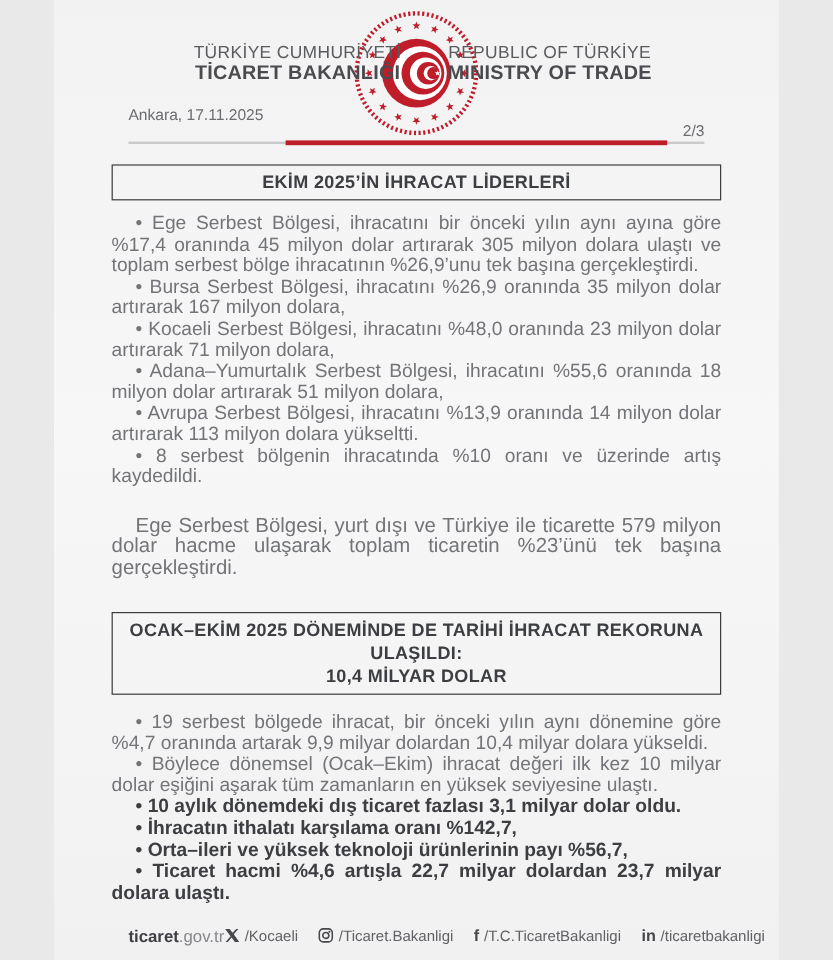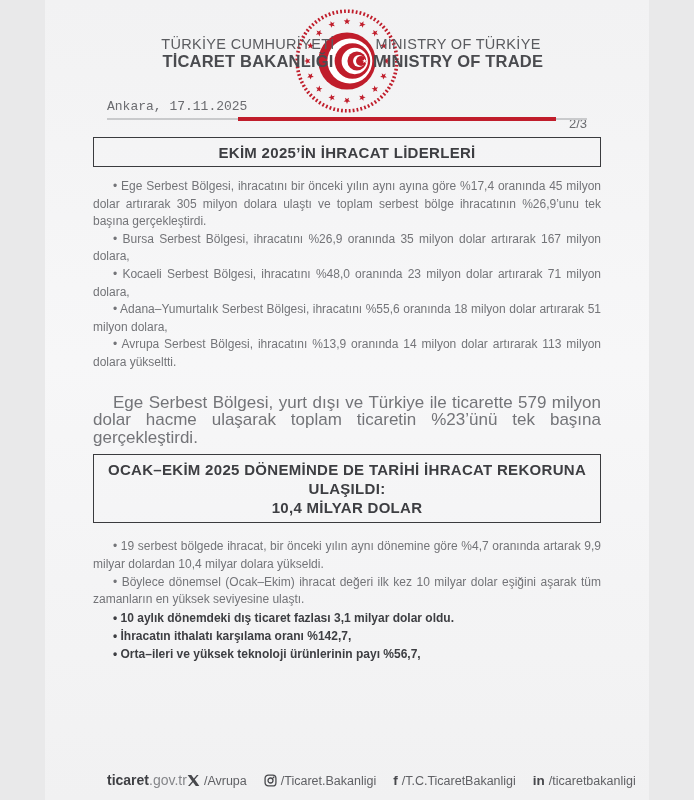--- a/index.html
+++ b/index.html
@@ -11,47 +11,47 @@
     background:linear-gradient(180deg,#f2f2f3 0%, #f7f7f8 45%, #f1f1f2 100%);
   }
   
   .header { position:relative; height:124px; }
   .logo { position:absolute; left:50%; top:8px; transform:translateX(-50%); width:106px; height:106px; }
   .org { position:absolute; top:36px; width:262px; text-align:center; color:#55565a; }
   .org-left  { left:72px; }
   .org-right { right:60px; }
   .org-line1 { font-size:14.5px; letter-spacing:.3px; font-weight:400; color:#5a5b5f; }
   .org-line2 { font-size:16.5px; letter-spacing:.2px; font-weight:700; color:#4a4b4f; margin-top:0; }
-  .dateline  { position:absolute; left:62px; top:99px; font-size:13px; color:var(--mid);font-family:Liberation Mono, monospace; }
-  .pagenum   { position:absolute; right:62px; top:116px; font-size:13px; color:var(--mid); }
+  .dateline  { position:absolute; left:62px; top:88px; font-size:13px; color:var(--mid); }
+  .pagenum   { position:absolute; right:62px; top:101px; font-size:13px; color:var(--mid); }
   .rule      { position:absolute; left:62px; right:62px; top:118px; height:2px; background:#c9cacc; }
   .rule-red  { position:absolute; left:193px; width:318px; top:117px; height:4px; background:var(--red); }
   
   .content { padding:0 48px; }
   .titlebox {
     border:1.5px solid #3a3b3e; text-align:center; color:var(--dark);
     font-weight:700; letter-spacing:.3px;
   }
   .titlebox-1 { margin-top:13px; font-size:15px; padding:6px 4px 5px; }
-  .titlebox-2 { margin-top:8px; font-size:15px; line-height:19px; padding:5px 8px 5px; }
+  .titlebox-2 { margin-top:28px; font-size:15px; line-height:19px; padding:5px 8px 5px; }
   .bullets { margin-top:11px; }
   .bullets-2 { margin-top:15px; }
   p.bullet {
     margin:0; text-align:justify; text-indent:20px;
-    font-size:12px; line-height:17.6px; color:var(--body);
+    font-size:16px; line-height:17.6px; color:var(--body);
   }
   p.bullet.bold { font-weight:700; color:var(--dark); line-height:18px; }
   p.para {
     margin:22px 0 0; text-align:justify; text-indent:20px;
     font-size:17px; line-height:17.6px; color:var(--body);
   }
   
   .footer {
     position:absolute; left:62px; right:60px; bottom:12px;
-    display:flex; justify-content:space-between; align-items:flex-end;
+    display:flex; justify-content:space-between; align-items:flex-start;
   }
   .site { font-size:14px; color:#85868a; }
   .site b { color:#3e3f43; font-weight:700; }
   .socials { display:flex; align-items:center; gap:17px; }
   .social { display:flex; align-items:center; gap:4px; font-size:12.5px; color:#606165; }
   .social .glyph { font-weight:800; color:#47484c; font-size:13.5px; }
   .social svg { display:block; }
 </style>
 </head>
 <body>
@@ -86,64 +86,66 @@
       <circle cx="59.3" cy="50" r="8.9" fill="var(--red)"></circle>
       <circle cx="61.4" cy="50" r="5.7" fill="#ffffff"></circle>
       <circle cx="63.3" cy="50" r="4.8" fill="var(--red)"></circle>
       <path id="logo-small-star" fill="#ffffff" d="M66.60 47.70L67.17 49.22L68.79 49.29L67.52 50.30L67.95 51.86L66.60 50.97L65.25 51.86L65.68 50.30L64.41 49.29L66.03 49.22Z"></path>
     </svg>
     <div class="org org-left">
       <div class="org-line1">TÜRKİYE CUMHURİYETİ</div>
       <div class="org-line2">TİCARET BAKANLIĞI</div>
     </div>
     <div class="org org-right">
-      <div class="org-line1">MINISTRY OF TÜRKİYE</div>
+      <div class="org-line1">REPUBLIC OF TÜRKİYE</div>
       <div class="org-line2">MINISTRY OF TRADE</div>
     </div>
     <div class="dateline">Ankara, 17.11.2025</div>
     <div class="pagenum">2/3</div>
     <div class="rule"></div>
     <div class="rule-red"></div>
   </div>
 
   <div class="content">
     <div class="titlebox titlebox-1">EKİM 2025’İN İHRACAT LİDERLERİ</div>
 
     <div class="bullets">
         <p class="bullet">• Ege Serbest Bölgesi, ihracatını bir önceki yılın aynı ayına göre %17,4 oranında 45 milyon dolar artırarak 305 milyon dolara ulaştı ve toplam serbest bölge ihracatının %26,9’unu tek başına gerçekleştirdi.</p>
         <p class="bullet">• Bursa Serbest Bölgesi, ihracatını %26,9 oranında 35 milyon dolar artırarak 167 milyon dolara,</p>
         <p class="bullet">• Kocaeli Serbest Bölgesi, ihracatını %48,0 oranında 23 milyon dolar artırarak 71 milyon dolara,</p>
         <p class="bullet">• Adana–Yumurtalık Serbest Bölgesi, ihracatını %55,6 oranında 18 milyon dolar artırarak 51 milyon dolara,</p>
         <p class="bullet">• Avrupa Serbest Bölgesi, ihracatını %13,9 oranında 14 milyon dolar artırarak 113 milyon dolara yükseltti.</p>
+        <p class="bullet">• 8 serbest bölgenin ihracatında %10 oranı ve üzerinde artış kaydedildi.</p>
       </div>
 
     <p class="para">Ege Serbest Bölgesi, yurt dışı ve Türkiye ile ticarette 579 milyon dolar hacme ulaşarak toplam ticaretin %23’ünü tek başına gerçekleştirdi.</p>
 
     <div class="titlebox titlebox-2">
       <div>OCAK–EKİM 2025 DÖNEMİNDE DE TARİHİ İHRACAT REKORUNA ULAŞILDI:</div>
       <div>10,4 MİLYAR DOLAR</div>
     </div>
 
     <div class="bullets bullets-2">
         <p class="bullet">• 19 serbest bölgede ihracat, bir önceki yılın aynı dönemine göre %4,7 oranında artarak 9,9 milyar dolardan 10,4 milyar dolara yükseldi.</p>
         <p class="bullet">• Böylece dönemsel (Ocak–Ekim) ihracat değeri ilk kez 10 milyar dolar eşiğini aşarak tüm zamanların en yüksek seviyesine ulaştı.</p>
         <p class="bullet bold">• 10 aylık dönemdeki dış ticaret fazlası 3,1 milyar dolar oldu.</p>
         <p class="bullet bold">• İhracatın ithalatı karşılama oranı %142,7,</p>
         <p class="bullet bold">• Orta–ileri ve yüksek teknoloji ürünlerinin payı %56,7,</p>
+        <p class="bullet bold">• Ticaret hacmi %4,6 artışla 22,7 milyar dolardan 23,7 milyar dolara ulaştı.</p>
       </div>
   </div>
 
   <div class="footer">
     <div class="site"><b>ticaret</b><span>.gov.tr</span></div>
     <div class="socials">
       <div class="social">
         <svg width="13" height="13" viewBox="0 0 24 24">
             <path fill="#47484c" d="M18.24 2H21.5l-7.1 8.1L22.8 22h-6.6l-5.1-6.7L5.2 22H1.9l7.6-8.7L1.2 2h6.8l4.6 6.1L18.24 2z"></path>
           </svg>
-        <span>/Avrupa</span>
+        <span>/Kocaeli</span>
       </div>
       <div class="social">
         <svg width="13" height="13" viewBox="0 0 24 24">
           <rect x="2" y="2" width="20" height="20" rx="6" fill="none" stroke="#47484c" stroke-width="2.4"></rect>
           <circle cx="12" cy="12" r="4.6" fill="none" stroke="#47484c" stroke-width="2.4"></circle>
           <circle cx="17.6" cy="6.4" r="1.6" fill="#47484c"></circle>
         </svg>
         <span>/Ticaret.Bakanligi</span>
       </div>
       <div class="social">

